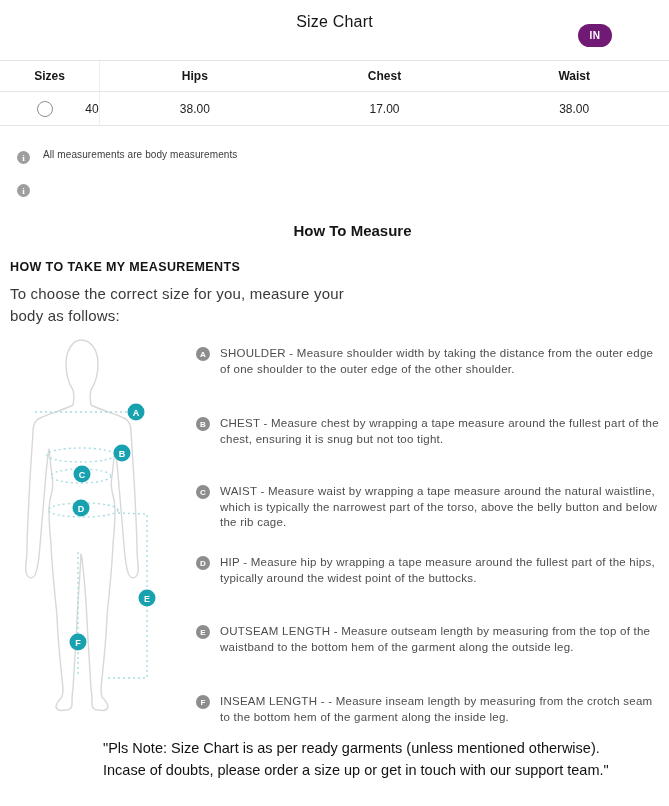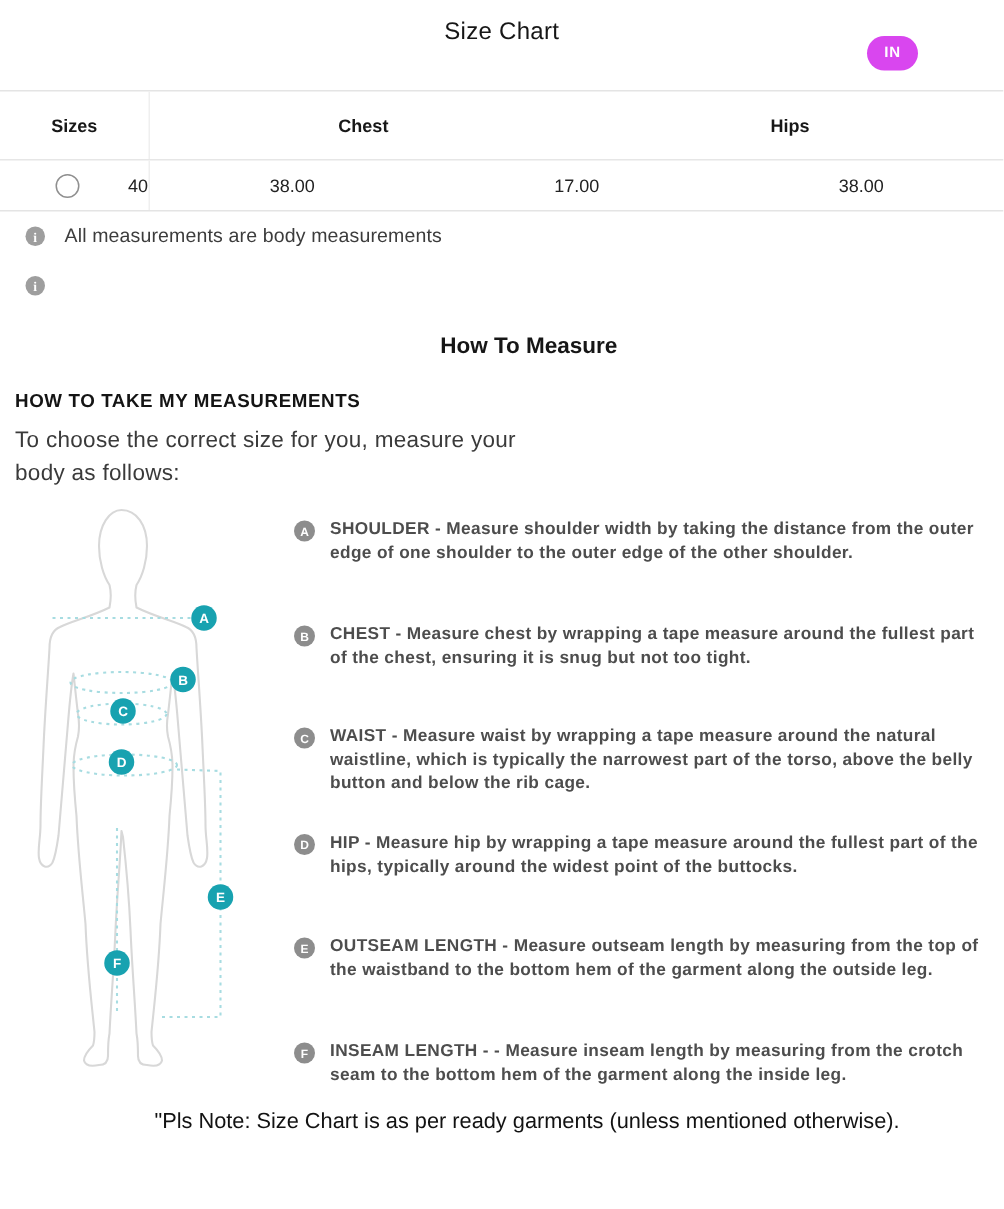--- a/index.html
+++ b/index.html
@@ -12,29 +12,29 @@
     overflow: hidden;
   }
   .page-title {
     position: absolute; top: 13px; left: 0; width: 669px;
     text-align: center; font-size: 16px; font-weight: normal;
     letter-spacing: 0.2px; color: #161616;
   }
   .unit-toggle {
     position: absolute; top: 24px; right: 57px;
     width: 34px; height: 23px; border-radius: 12px;
-    background: #d946ef; color: #ffffff;
+    background: #701a75; color: #ffffff;
     font-size: 10px; font-weight: bold; letter-spacing: 0.5px;
     display: flex; align-items: center; justify-content: center;
     cursor: pointer; border: none;
   }
   
   .size-table { position: absolute; top: 60px; left: 0; width: 669px; }
   .t-row { display: flex; width: 100%; }
-  .t-head { height: 47px; border-top: 1px solid #e4e4e4; border-bottom: 1px solid #e6e6e6; }
+  .t-head { height: 32px; border-top: 1px solid #e4e4e4; border-bottom: 1px solid #e6e6e6; }
   .t-body { height: 34px; border-bottom: 1px solid #e4e4e4; }
   .t-cell {
     flex: 1; display: flex; align-items: center; justify-content: center;
     font-size: 12px; color: #222222;
   }
   .t-head .t-cell { font-weight: bold; color: #171717; }
   .t-cell.first { flex: 0 0 100px; border-right: 1px solid #efefef; }
   .t-body .t-cell.first { justify-content: center; padding-left: 37px; gap: 32px; }
   .radio {
     width: 16px; height: 16px; border-radius: 50%;
@@ -43,21 +43,21 @@
   }
   
   .notes { position: absolute; top: 149px; left: 17px; width: 600px; }
   .note-row { display: flex; align-items: flex-start; gap: 13px; margin-bottom: 14px; height: 19px; }
   .info-icon {
     width: 13px; height: 13px; border-radius: 50%; background: #9e9e9e;
     color: #ffffff; font-size: 9px; font-weight: bold;
     display: flex; align-items: center; justify-content: center;
     font-family: "Liberation Serif", serif; margin-top: 2px; flex: 0 0 13px;
   }
-  .note-text { font-size: 13px; color: #3c3c3c; letter-spacing: 0.1px; }
+  .note-text { font-size: 10px; color: #3c3c3c; letter-spacing: 0.1px; }
   
   .htm-title {
     position: absolute; top: 222px; left: 0; width: 669px;
     text-align: center; font-size: 15px; font-weight: bold; color: #161616; padding-left: 36px;
   }
   .htm-subtitle {
     position: absolute; top: 260px; left: 10px;
     font-size: 12.5px; font-weight: bold; letter-spacing: 0.4px; color: #141414;
   }
   .htm-intro {
@@ -68,39 +68,40 @@
   .figure-wrap { position: absolute; top: 328px; left: 15px; width: 190px; height: 410px; }
   
   .measure-list { position: absolute; top: 340px; left: 196px; width: 466px; height: 400px; }
   .m-item { position: absolute; left: 0; display: flex; gap: 10px; align-items: flex-start; width: 466px; }
   .letter-badge {
     width: 14px; height: 14px; border-radius: 50%; background: #8d8d8d;
     color: #ffffff; font-size: 8px; font-weight: bold;
     display: flex; align-items: center; justify-content: center;
     flex: 0 0 14px; margin-top: 1px;
   }
-  .m-text { font-size: 11.5px; line-height: 15.5px; color: #4d4d4d; letter-spacing: 0.25px; font-weight: bold; }
+  .m-text { font-size: 11.5px; line-height: 15.5px; color: #4d4d4d; letter-spacing: 0.25px; }
   
   .footer-note {
     position: absolute; top: 738px; left: 103px; width: 520px;
     font-size: 14.5px; line-height: 21.5px; color: #121212;
   }
 </style>
 </head>
 <body>
 
 <div class="page-title">Size Chart</div>
 
 <button class="unit-toggle">IN</button>
 
 <div class="size-table">
   <div class="t-row t-head">
     <div class="t-cell first">Sizes</div>
+    <div class="t-cell">Hips</div>
     <div class="t-cell">Chest</div>
-    <div class="t-cell">Hips</div>
+    <div class="t-cell">Waist</div>
   </div>
   <div class="t-row t-body">
     <div class="t-cell first">
       <span class="radio"></span>
       <span>40</span>
     </div>
     <div class="t-cell">38.00</div>
     <div class="t-cell">17.00</div>
     <div class="t-cell">38.00</div>
   </div>
@@ -236,13 +237,14 @@
     <span class="m-text">OUTSEAM LENGTH - Measure outseam length by measuring from the top of the waistband to the bottom hem of the garment along the outside leg.</span>
   </div>
   <div class="m-item" style="top:354px">
     <span class="letter-badge">F</span>
     <span class="m-text">INSEAM LENGTH - - Measure inseam length by measuring from the crotch seam to the bottom hem of the garment along the inside leg.</span>
   </div>
 </div>
 
 <div class="footer-note">
   <div>"Pls Note: Size Chart is as per ready garments (unless mentioned otherwise).</div>
+  <div>Incase of doubts, please order a size up or get in touch with our support team."</div>
 </div>
 
 </body></html>

